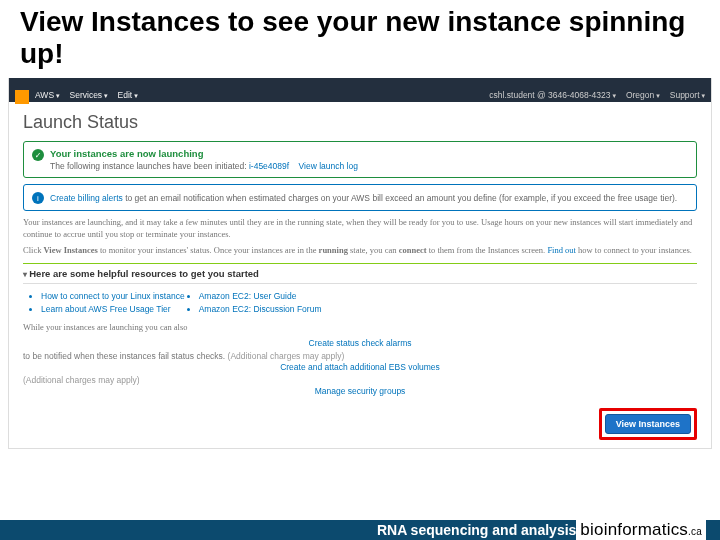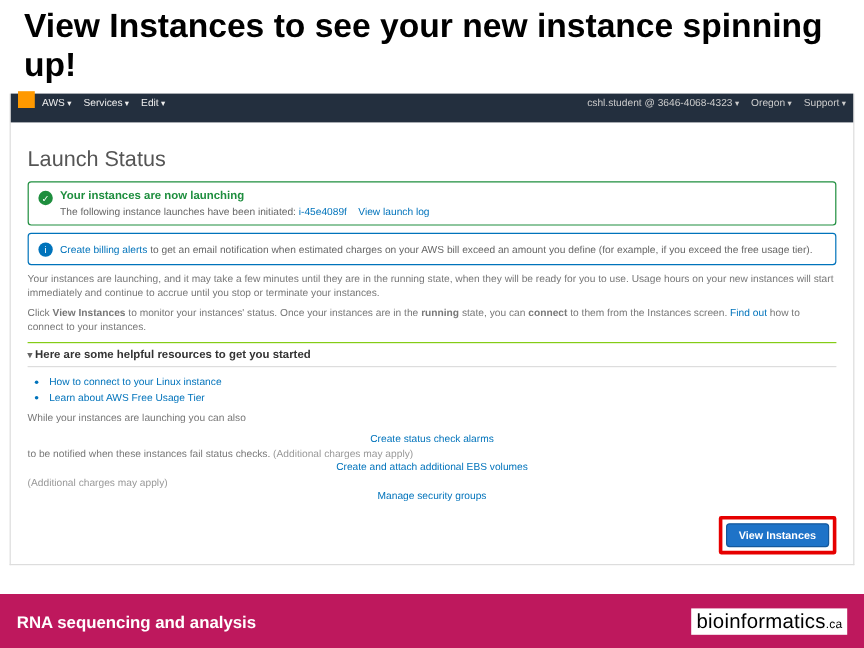--- a/index.html
+++ b/index.html
@@ -2,61 +2,61 @@
 <html><head>
 <meta charset="utf-8">
 <style>
 * { box-sizing: border-box; margin: 0; padding: 0; }
 body { width: 720px; height: 540px; font-family: Arial, Helvetica, sans-serif; background: #fff; overflow: hidden; }
 
 .slide-title { font-size: 28px; font-weight: 700; text-align: left; padding: 6px 20px 4px; line-height: 1.15; }
 
 .screenshot { margin: 4px 8px 0; border: 1px solid #ddd; border-top: none; font-size: 9px; color: #333; }
 
-.navbar { background: #232f3e; color: #ddd; display: flex; align-items: flex-end; height: 20px; padding: 12px 6px; font-size: 8.5px; }
+.navbar { background: #232f3e; color: #ddd; display: flex; align-items: flex-start; height: 20px; padding: 12px 6px; font-size: 8.5px; }
 .nav-cube { width: 14px; height: 14px; background: #f90; margin-right: 6px; display: inline-block; }
 .nav-left { display: flex; align-items: center; gap: 10px; flex: 1; }
 .nav-left span { color: #eee; }
 .nav-right { display: flex; align-items: center; gap: 10px; color: #ccc; }
 .nav-caret::after { content: " ▾"; font-size: 7px; }
 
-.section-title { font-size: 18px; color: #555; font-weight: 400; padding: 20px 14px 8px; }
+.section-title { font-size: 18px; color: #555; font-weight: 400; padding: 10px 14px 8px; }
 .body-area { padding: 0 14px 8px; }
 
 .alert { border: 1px solid; border-radius: 3px; padding: 6px 8px; margin-bottom: 6px; display: flex; gap: 6px; }
 .alert-success { border-color: #1e8e3e; background: #fff; }
 .alert-info { border-color: #0073bb; background: #fff; }
 .alert-icon { width: 12px; height: 12px; border-radius: 50%; flex: 0 0 12px; margin-top: 1px; display: flex; align-items: center; justify-content: center; font-size: 8px; color: #fff; }
 .icon-success { background: #1e8e3e; }
 .icon-info { background: #0073bb; }
 .alert-body { flex: 1; }
 .alert-title { font-weight: 700; color: #1e8e3e; font-size: 9.5px; }
 .alert-info .alert-title { color: #333; }
 .alert-text { color: #666; font-size: 8.5px; margin-top: 2px; }
 .linkish { color: #0073bb; }
 
 .h3 { font-size: 10.5px; font-weight: 700; color: #333; margin: 8px 0 4px; }
-.para { font-size: 8.5px; color: #777; line-height: 1.4; margin-bottom: 4px; }
+.para { font-size: 8.5px; color: #777; line-height: 1.4; margin-bottom: 4px; font-family: Liberation Serif, serif; }
 
 .disclosure { border-bottom: 1px solid #ddd; border-top: 1px solid #84cc16; padding: 4px 0; margin: 6px 0; font-size: 9.5px; font-weight: 700; color: #333; }
 .disclosure::before { content: "▾ "; color: #666; font-size: 8px; }
 
 .cols { display: flex; margin: 4px 0 6px 4px; }
 .cols ul { list-style: disc; margin-left: 14px; }
 .cols li { font-size: 8.5px; color: #0073bb; line-height: 1.5; }
 
 .launching-block { font-size: 8.5px; color: #777; margin-top: 4px; }
 .launching-block .linkish { display: block; line-height: 1.6; text-align: center; }
 .grey-note { color: #999; }
 
 .btn-row { display: flex; justify-content: flex-end; margin-top: 10px; }
 .highlight-box { border: 3px solid #e60000; padding: 3px; border-radius: 2px; }
 .view-btn { background: #1e73c8; color: #fff; border: 1px solid #14589c; border-radius: 3px; padding: 4px 10px; font-size: 9px; font-weight: 700; }
 
-.footer { position: absolute; left: 0; right: 0; bottom: 0; height: 45px; background: #be185d; display: flex; align-items: center; justify-content: space-between; padding: 0 14px; }
+.footer { position: absolute; left: 0; right: 0; bottom: 0; height: 20px; background: #0c4a6e; display: flex; align-items: center; justify-content: flex-end; padding: 0 14px; }
 .footer-left { color: #fff; font-weight: 700; font-size: 14px; }
 .footer-right { color: #000; font-size: 17px; letter-spacing: 0.2px; background:#fff; padding:1px 4px;}
 .footer-right .bold { font-weight: 400; }
 .footer-right .ca { font-size: 10px; }
 </style>
 </head>
 <body>
 
 <div class="slide-title">View Instances to see your new instance spinning up!</div>
 
@@ -105,20 +105,24 @@
     <div class="para">
       <span>Click </span><b>View Instances</b><span> to monitor your instances' status. Once your instances are in the </span><b>running</b><span> state, you can </span><b>connect</b><span> to them from the Instances screen. </span><span class="linkish">Find out</span><span> how to connect to your instances.</span>
     </div>
 
     <div class="disclosure">Here are some helpful resources to get you started</div>
     <div class="cols">
       <ul>
         <li>How to connect to your Linux instance</li>
         <li>Learn about AWS Free Usage Tier</li>
       </ul>
+      <ul>
+        <li>Amazon EC2: User Guide</li>
+        <li>Amazon EC2: Discussion Forum</li>
+      </ul>
     </div>
 
     <div class="para">While your instances are launching you can also</div>
     <div class="launching-block">
       <span>
         <span class="linkish">Create status check alarms</span>
         <span> to be notified when these instances fail status checks. </span>
         <span class="grey-note">(Additional charges may apply)</span>
       </span>
       <span>

